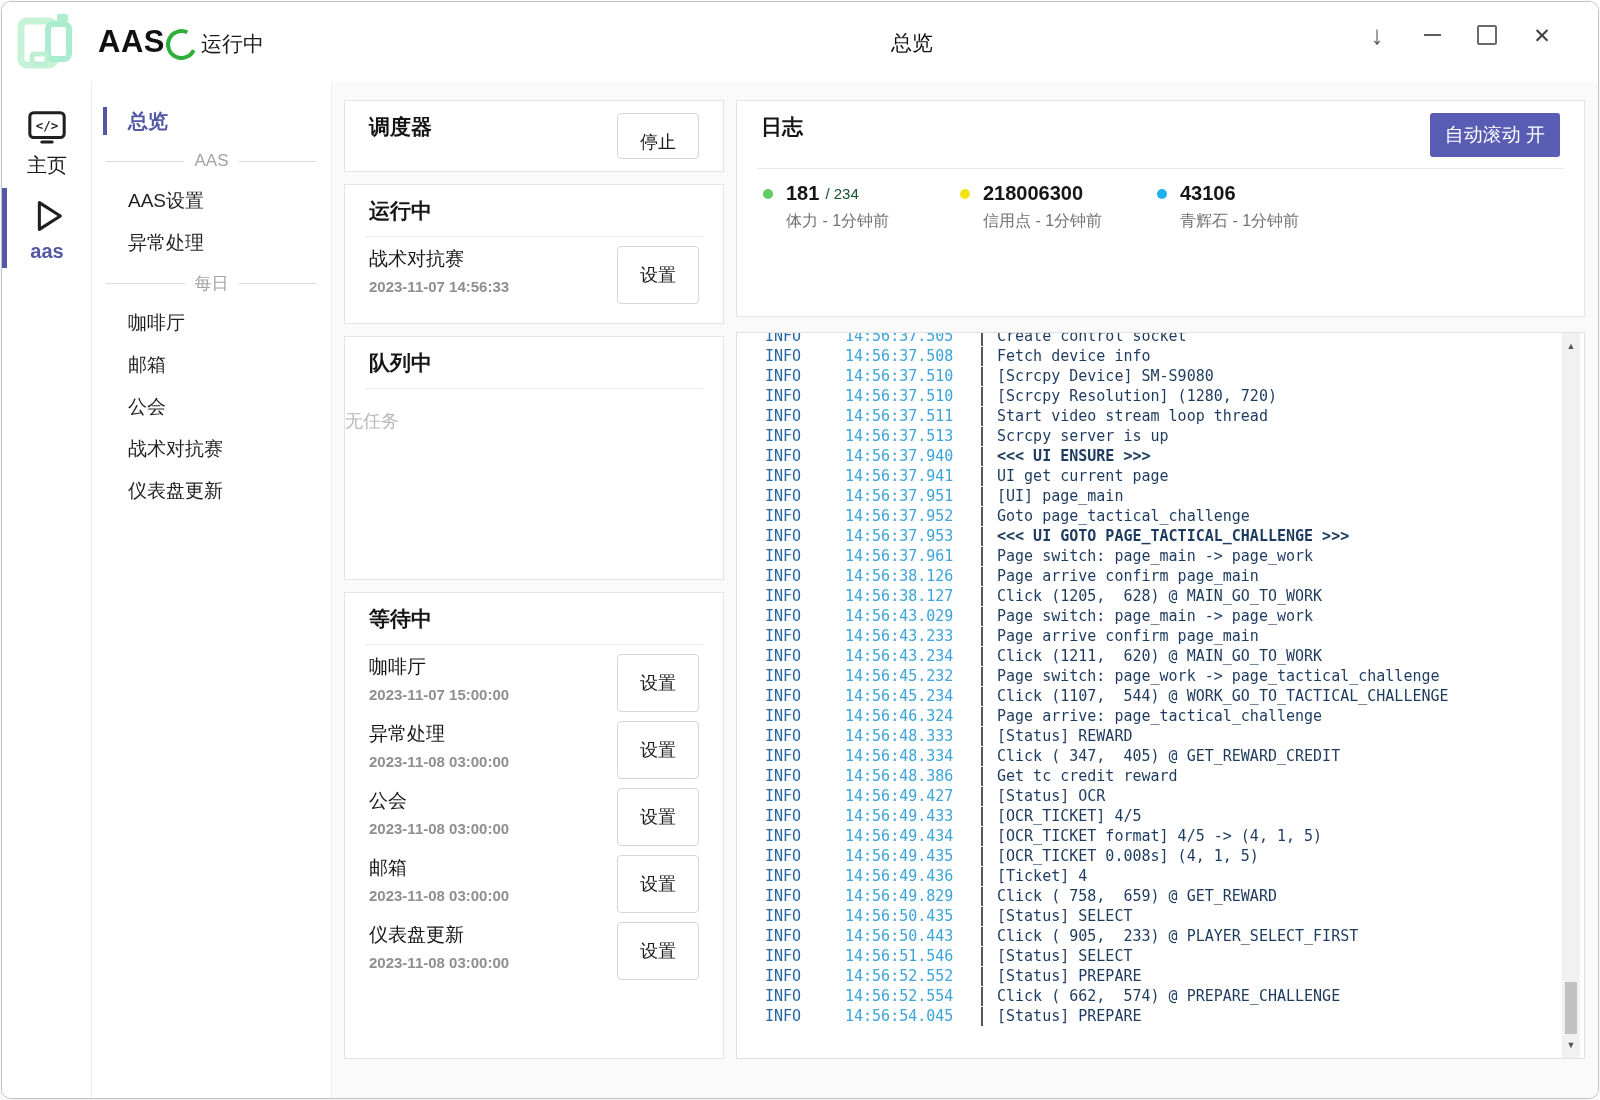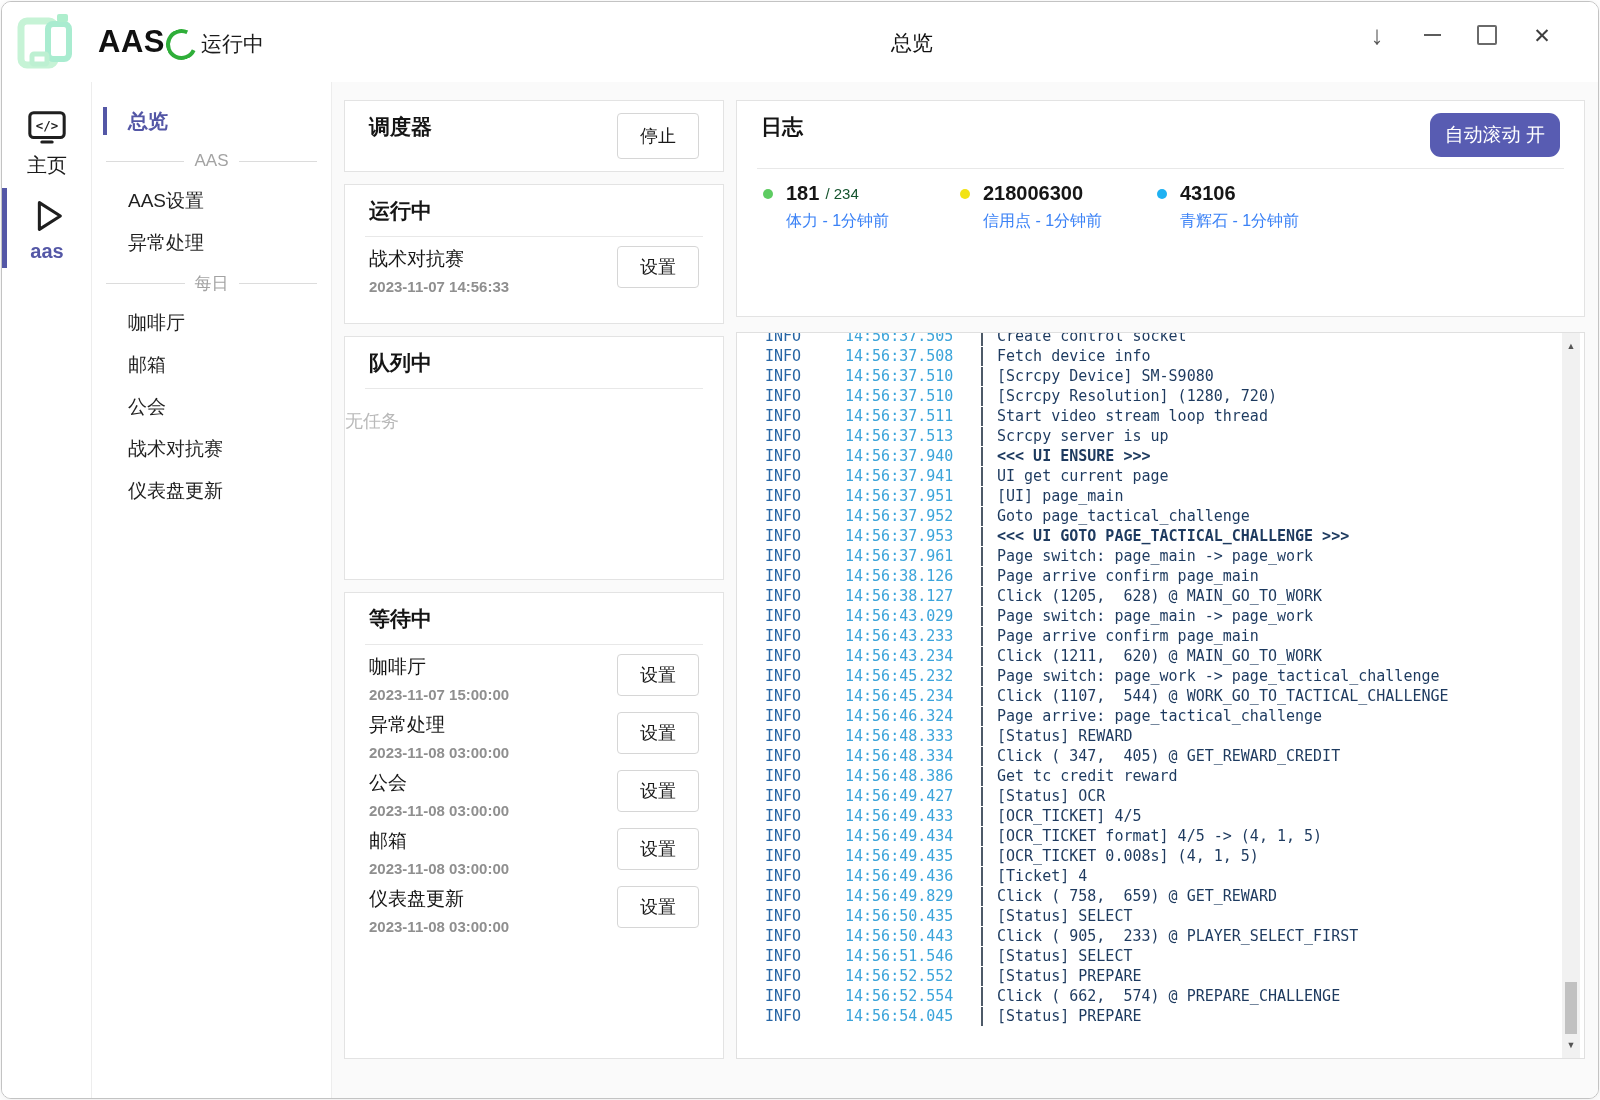--- a/index.html
+++ b/index.html
@@ -38,42 +38,42 @@
   .menu-divider{display:flex;align-items:center;height:38px;padding:0 14px;}
   .menu-divider .mline{flex:1;border-top:1px solid #dcdcdc;}
   .menu-divider .mlabel{margin:0 10px;font-size:17px;color:#a3a3a3;}
 
   
   .content{position:absolute;top:80px;left:330px;right:0;bottom:0;background:#fafafa;}
   .panel{position:absolute;background:#fff;border:1px solid #e3e3e3;box-sizing:border-box;}
   .panel-title{font-size:21px;font-weight:600;color:#151515;}
   .phead{display:flex;justify-content:space-between;margin:0 20px;padding:12px 4px 11px;border-bottom:1px solid #e8e8e8;}
   .phead.nodiv{border-bottom:none;height:46px;}
-  .btn{font-family:inherit;font-size:18px;color:#1a1a1a;background:#fff;border:1px solid #d6d6d6;border-radius:4px;padding:8px 22px;cursor:default;}
+  .btn{font-family:inherit;font-size:18px;color:#1a1a1a;background:#fff;border:1px solid #d6d6d6;border-radius:4px;padding:16px 22px;cursor:default;}
 
   .p-scheduler{left:12px;top:18px;width:380px;height:72px;}
   .p-running{left:12px;top:102px;width:380px;height:140px;}
   .p-queue{left:12px;top:254px;width:380px;height:244px;}
   .p-waiting{left:12px;top:510px;width:380px;height:467px;}
   .p-log{left:404px;top:18px;width:849px;height:217px;}
   .logbox{position:absolute;left:404px;top:250px;width:849px;height:727px;background:#fff;border:1px solid #e0e0e0;box-sizing:border-box;overflow:hidden;}
 
   .task-row{display:flex;justify-content:space-between;align-items:flex-start;padding:9px 24px 0;}
   .task-name{font-size:19px;color:#161616;}
   .task-time{font-size:15px;font-weight:600;color:#8f8f8f;margin-top:6px;}
   .empty-text{margin-top:20px;text-align:left;font-size:18px;color:#b9b9b9;}
 
-  .autoscroll-btn{background:var(--accent-btn);color:#fff;border:none;border-radius:11px;font-size:19px;padding:9px 15px;font-family:inherit;}
+  .autoscroll-btn{background:var(--accent-btn);color:#fff;border:none;border-radius:3px;font-size:19px;padding:9px 15px;font-family:inherit;}
   .stats-row{display:flex;margin-top:13px;padding-left:26px;}
   .stat{width:197px;}
   .stat-top{display:flex;align-items:center;}
   .dot{width:10px;height:10px;border-radius:50%;margin-right:13px;flex:none;}
   .stat-value{font-size:20px;font-weight:bold;color:#161616;}
   .stat-total{font-size:15px;color:#14532d;margin-left:6px;}
-  .stat-label{font-size:16px;color:#3b82f6;margin-left:23px;margin-top:6px;}
+  .stat-label{font-size:16px;color:#737373;margin-left:23px;margin-top:6px;}
 
   .loglines{margin-top:-7px;font-family:"DejaVu Sans Mono","Liberation Mono",monospace;font-size:15px;}
   .logline{display:flex;align-items:center;height:20px;padding-left:28px;white-space:pre;}
   .lvl{width:80px;color:var(--log-level);flex:none;}
   .ltime{width:122px;color:var(--log-time);flex:none;}
   .lsep{width:0;height:19px;border-left:2px solid #4e5a68;margin:0 14px;flex:none;}
   .lmsg{color:var(--log-msg);}
   .lmsg.bold{font-weight:bold;text-align:center;}
 
   .logscrollbar{position:absolute;top:0;right:4px;bottom:0;width:18px;background:#f1f1f1;}

